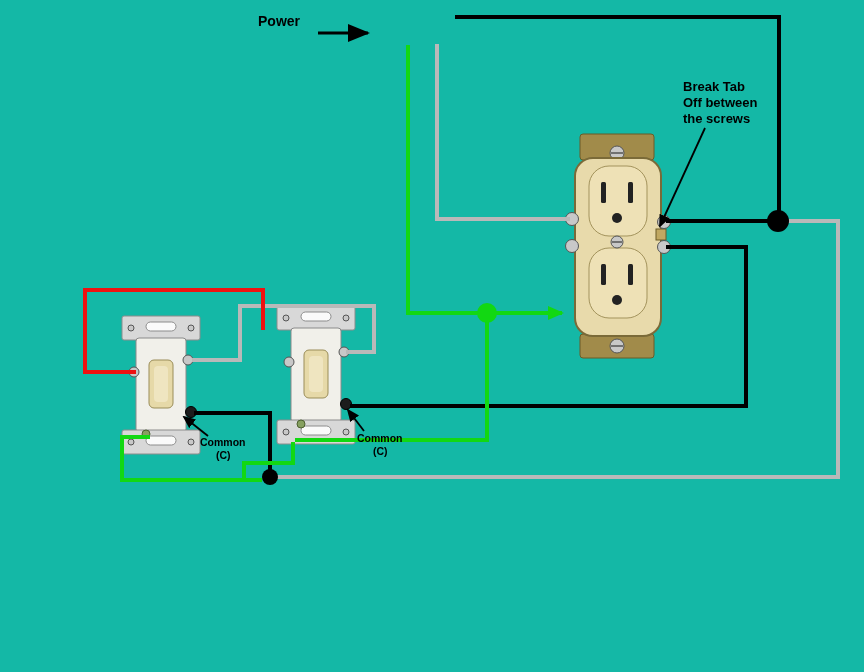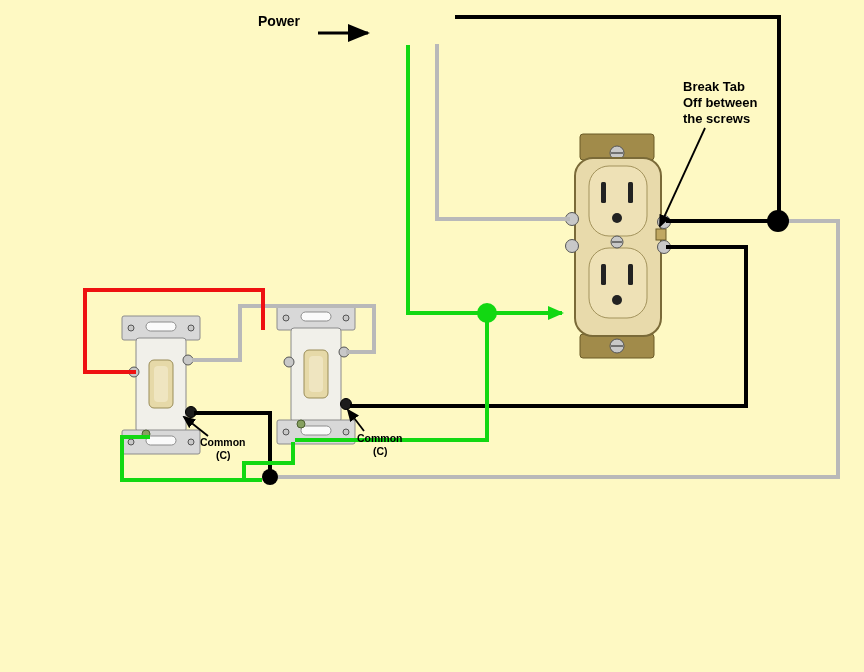--- a/index.html
+++ b/index.html
@@ -1,16 +1,16 @@
 <!DOCTYPE html>
 <html><head>
 <meta charset="utf-8">
 <style>
   html,body{margin:0;padding:0;background:#ffffff;}
-  .stage{position:relative;width:864px;height:672px;background:#fef9c3;overflow:hidden;}
+  .stage{position:relative;width:864px;height:672px;background:#14b8a6;overflow:hidden;}
   svg{display:block;}
   text{font-family:"Liberation Sans","DejaVu Sans",sans-serif;fill:#000;}
   .lbl-lg{font-size:14px;font-weight:700;}
   .lbl-md{font-size:13px;font-weight:700;}
   .lbl-sm{font-size:10.5px;font-weight:700;}
   .wire{fill:none;stroke-linecap:butt;stroke-linejoin:miter;}
   .w4{stroke-width:4;}
   .ann{fill:none;stroke:#000;stroke-width:1.8;}
   .metal{fill:#d8d8d8;stroke:#8c8c8c;stroke-width:1;}
   .screw{fill:#c8c8c8;stroke:#555;stroke-width:1;}

